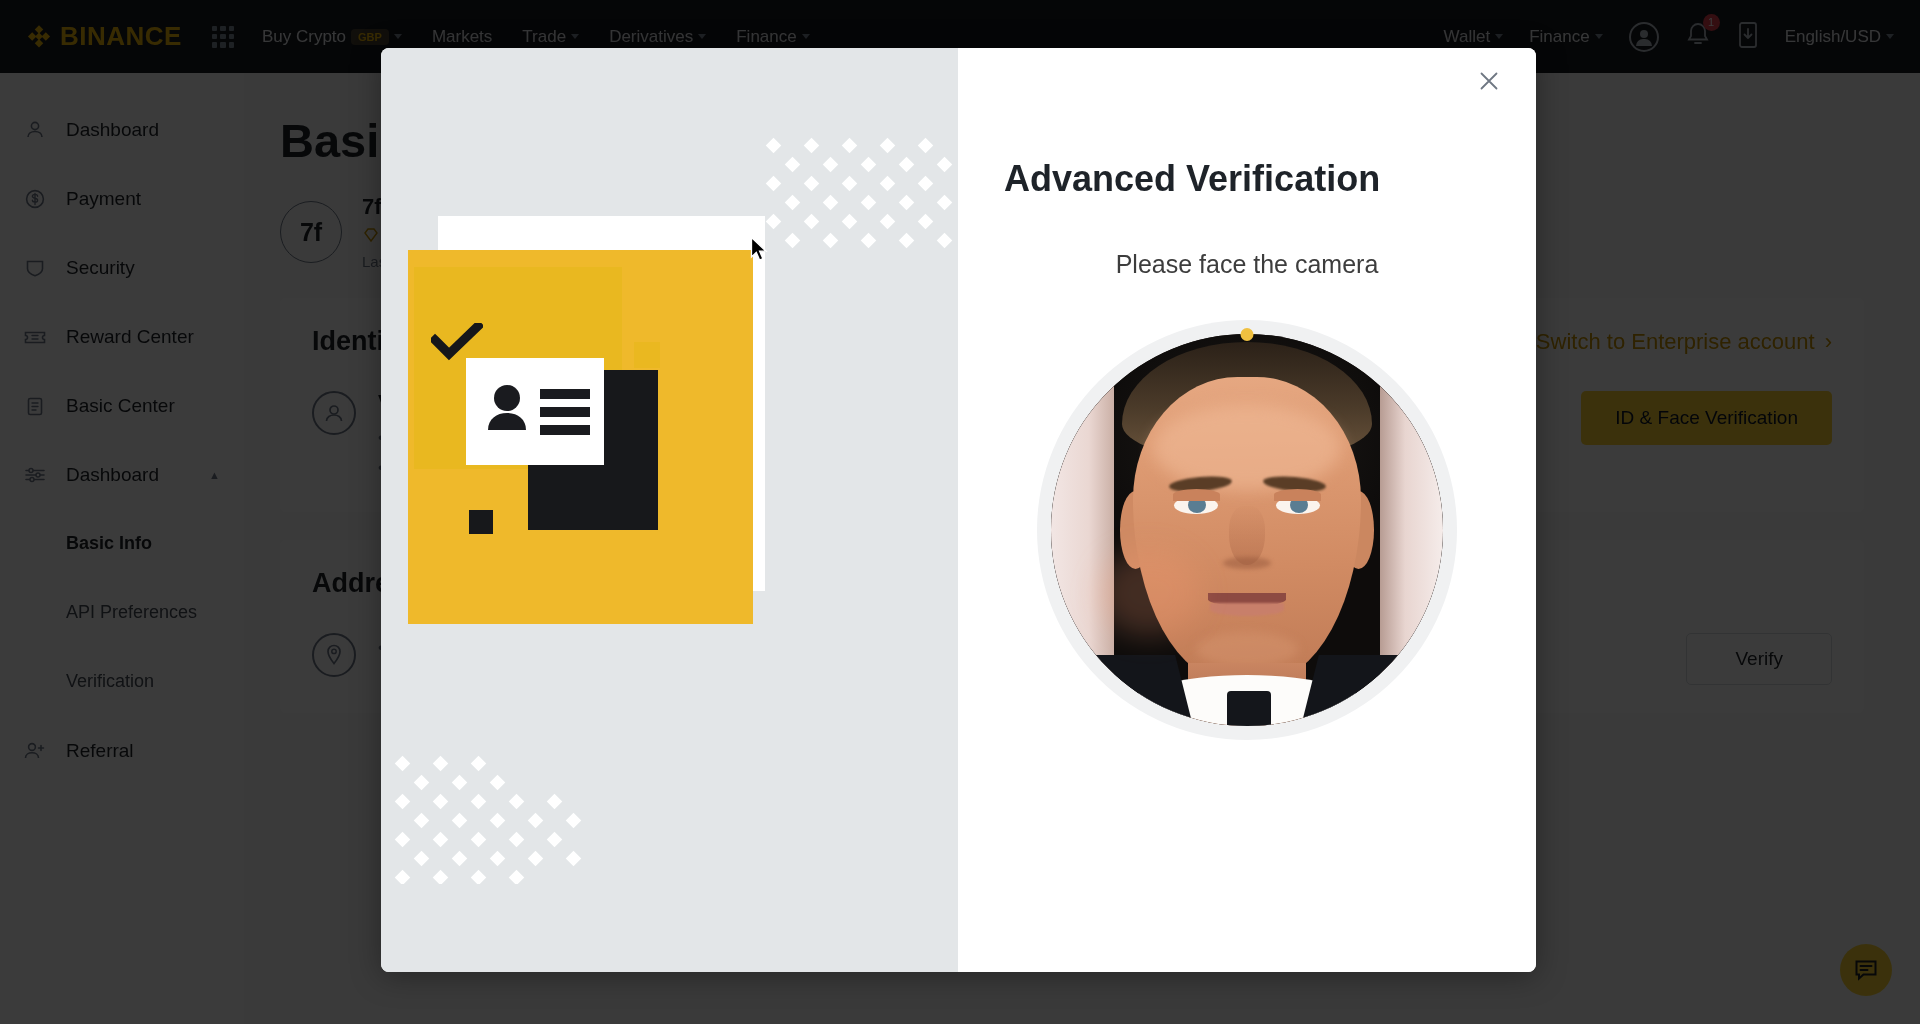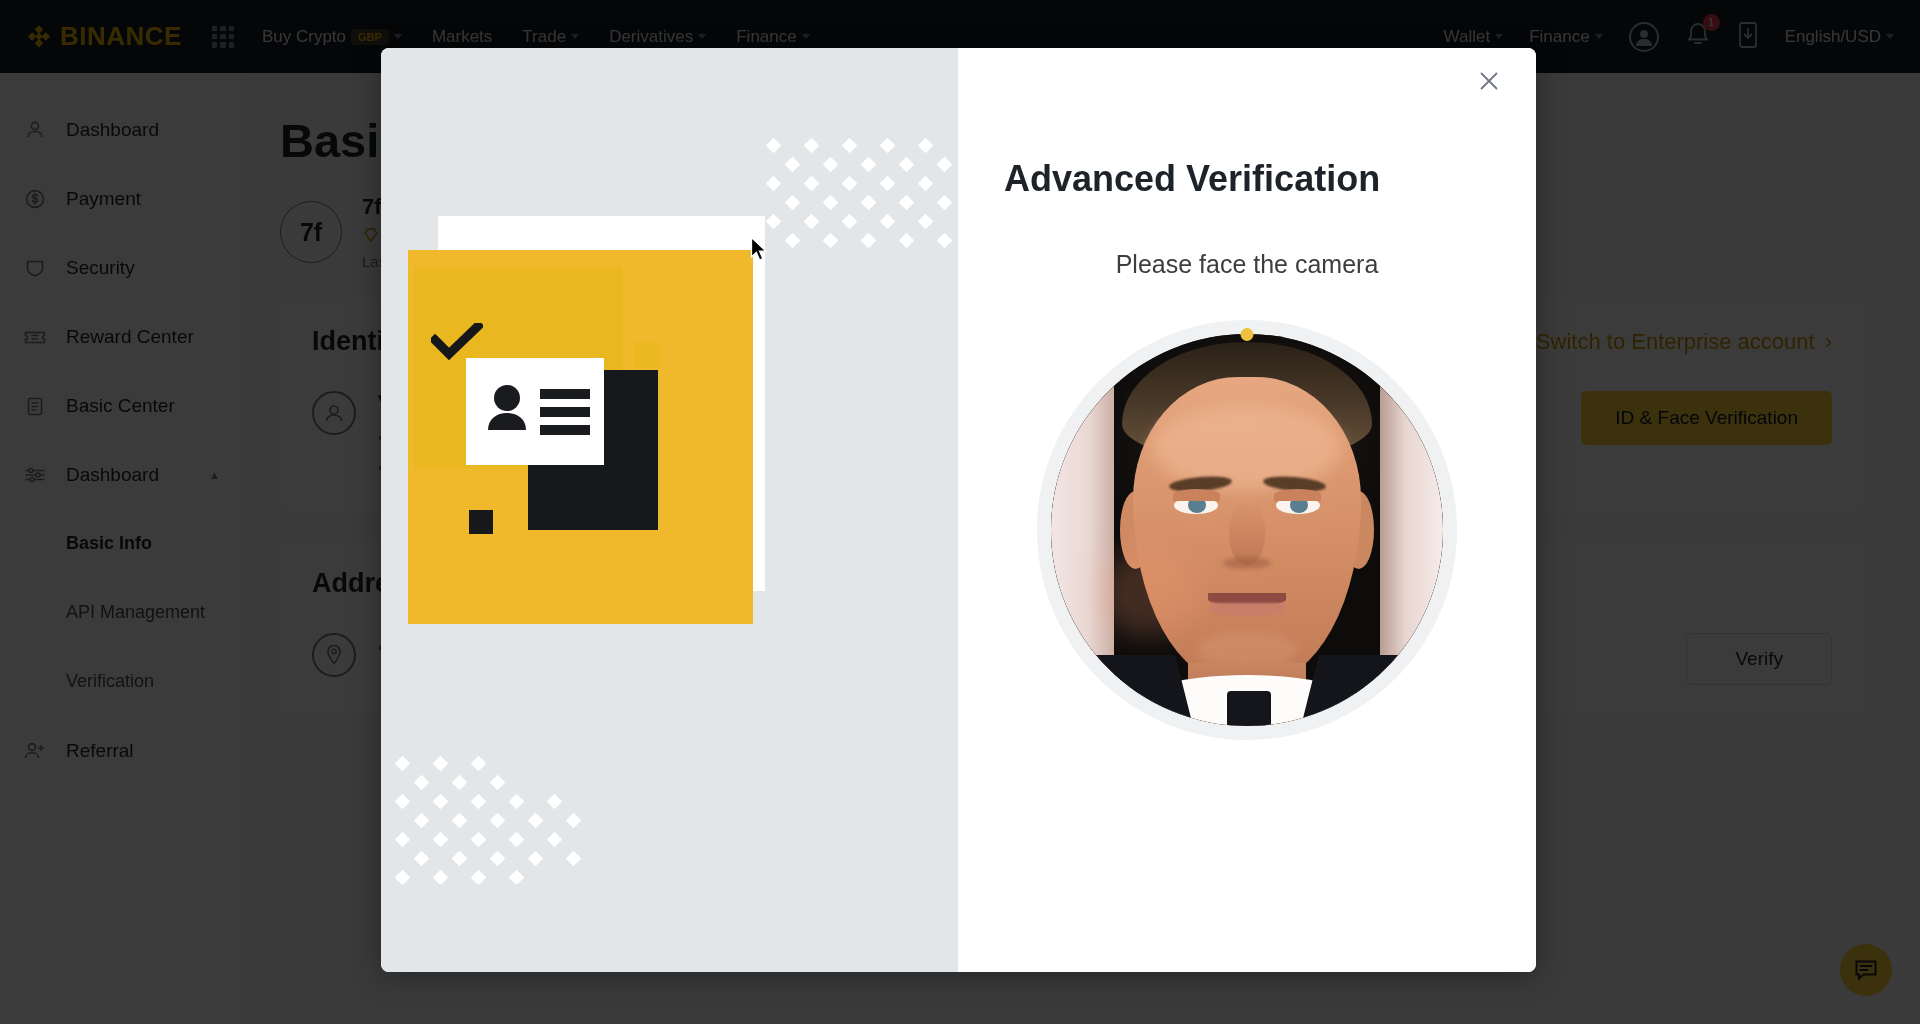--- a/index.html
+++ b/index.html
@@ -339,21 +339,21 @@
               <circle cx="9" cy="15.5" r="2" fill="#fff" stroke="#707a8a" stroke-width="1.5"></circle>
             </svg>
         </span>
         <span>Dashboard</span>
         <span class="side-caret">▲</span>
       </div>
       <div class="side-sub active">
         <span>Basic Info</span>
       </div>
       <div class="side-sub">
-        <span>API Management</span>
+        <span>API Preferences</span>
       </div>
       <div class="side-sub">
         <span>Verification</span>
       </div>
       <div class="side-item">
         <span class="sico">
           <svg width="24" height="22" viewBox="0 0 24 22">
               <circle cx="9" cy="7" r="3.4" fill="none" stroke="#707a8a" stroke-width="1.6"></circle>
               <path d="M2.5 18c0-3.4 3-5.2 6.5-5.2s6.5 1.8 6.5 5.2" fill="none" stroke="#707a8a" stroke-width="1.6"></path>
               <path d="M18 5.5v5M15.5 8h5" stroke="#707a8a" stroke-width="1.6" stroke-linecap="round"></path>

